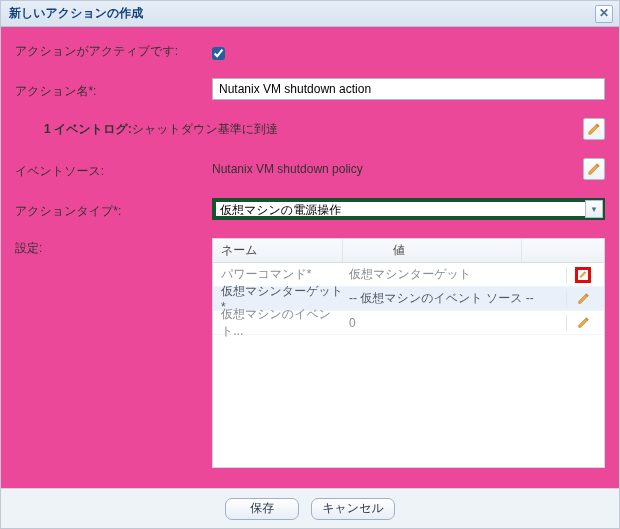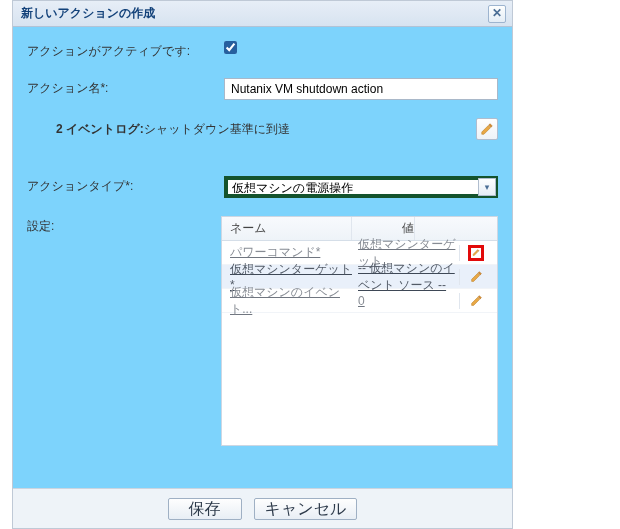--- a/index.html
+++ b/index.html
@@ -5,27 +5,26 @@
   * { box-sizing: border-box; margin: 0; padding: 0; }
   body {
     font-family: Arial, "Helvetica Neue", sans-serif;
     font-size: 12px;
     background: #fff;
     width: 620px;
     height: 529px;
     overflow: hidden;
   }
   .dialog {
-    width: 501px;
+    width: 620px;
     height: 529px;
     border: 1px solid #bfc9d6;
-    background: #7dd3fc;
+    background: #ec4899;
     display: flex;
     flex-direction: column;
-    margin-left: 12px;
   }
   .titlebar {
     background: linear-gradient(#e7eef7, #d7e3f0);
     border-bottom: 1px solid #b2c3d6;
     height: 26px;
     display: flex;
     align-items: center;
     padding: 0 6px 0 8px;
     color: #13427a;
     font-weight: bold;
@@ -43,21 +42,21 @@
     border-radius: 2px;
   }
   .content {
     flex: 1;
     padding: 14px 14px 6px 14px;
     color: #333;
     overflow: hidden;
   }
   .row {
     display: flex;
-    align-items: flex-start;
+    align-items: flex-end;
     margin-bottom: 18px;
   }
   .row.top-align { align-items: flex-start; }
   .label-col {
     width: 168px;
     color: #333;
     padding-top: 2px;
   }
   .field-col {
     flex: 1;
@@ -135,21 +134,20 @@
   .col-value { flex: 1; padding-left: 6px; color:#444;}
   .col-action { width: 38px; border-left: 1px solid #e0e6ee;}
   .grid-header .col-name,
   .grid-header .col-value { border-right: 1px solid #e0e6ee; height: 100%; display:flex; align-items:center;}
   .grid-body .grid-row {
     display: flex;
     height: 24px;
     align-items: center;
     border-bottom: 1px solid #f1f4f8;
     color: #707680;
-    text-decoration: underline;
   }
   .grid-body .grid-row.selected {
     background: #e9f0fa;
     color: #3e4856;
   }
   .grid-row .col-name { color:#878c94; }
   .grid-row .col-value { color:#878c94; }
   .grid-row.selected .col-name,
   .grid-row.selected .col-value { color:#525a66; }
   .row-pencil {
@@ -169,23 +167,23 @@
     display: flex;
     align-items: center;
     justify-content: center;
     gap: 12px;
   }
   .btn {
     min-width: 74px;
     height: 22px;
     border: 1px solid #9fb0c4;
     background: linear-gradient(#fefefe,#e8eef5);
-    border-radius: 2px;
+    border-radius: 7px;
     font-family: inherit;
-    font-size: 16px;
+    font-size: 12px;
     color: #2d3a4a;
     cursor: pointer;
     padding: 0 10px;
   }
   .static-text { color:#333; }
 </style>
 </head>
 <body>
 
 <div class="dialog">
@@ -207,33 +205,43 @@
 
     <div class="row">
       <div class="label-col">アクション名*:</div>
       <div class="field-col">
         <input type="text" value="Nutanix VM shutdown action" style="">
       </div>
     </div>
 
     <div class="row">
       <div class="field-col">
-        <span class="bold">2 イベントログ:</span>
+        <span class="bold">1 イベントログ:</span>
         <span class="static-text"> シャットダウン基準に到達</span>
         <div style="flex:1"></div>
         <div class="pencil-btn">
           <svg class="pencil-icon" viewBox="0 0 16 16">
               <path d="M2 11.5 L9.5 4 L12 6.5 L4.5 14 L2 14 Z" fill="#e9a845" stroke="#b37b23" stroke-width="0.6"></path>
               <path d="M10 3.5 L12.5 6 L14 4.5 L11.5 2 Z" fill="#d98a2b" stroke="#a66a18" stroke-width="0.6"></path>
             </svg>
         </div>
       </div>
     </div>
 
     <div class="row">
+      <div class="label-col">イベントソース:</div>
+      <div class="field-col">
+        <span class="static-text" style="flex:1">Nutanix VM shutdown policy</span>
+        <div class="pencil-btn">
+          <svg class="pencil-icon" viewBox="0 0 16 16">
+              <path d="M2 11.5 L9.5 4 L12 6.5 L4.5 14 L2 14 Z" fill="#e9a845" stroke="#b37b23" stroke-width="0.6"></path>
+              <path d="M10 3.5 L12.5 6 L14 4.5 L11.5 2 Z" fill="#d98a2b" stroke="#a66a18" stroke-width="0.6"></path>
+            </svg>
+        </div>
+      </div>
     </div>
 
     <div class="row">
       <div class="label-col">アクションタイプ*:</div>
       <div class="field-col">
         <div class="select-wrap">
           <select>
             <option>仮想マシンの電源操作</option>
           </select>
           <div class="select-arrow">▾</div>

